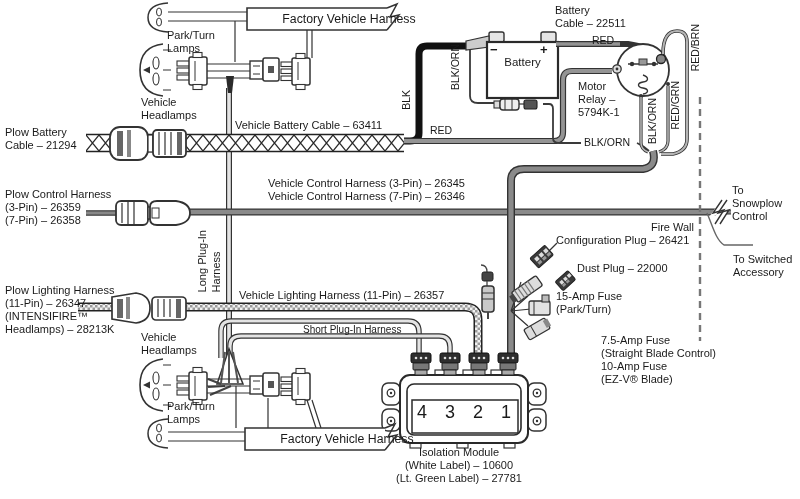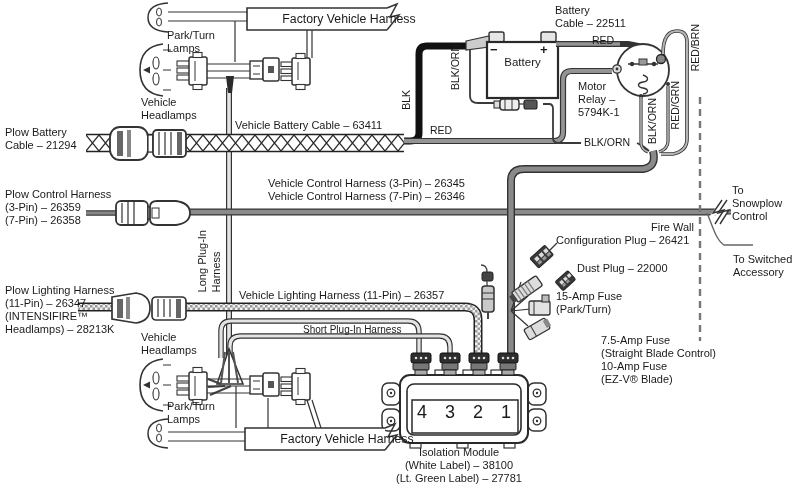--- a/index.html
+++ b/index.html
@@ -387,20 +387,20 @@
 (INTENSIFIRE™
 Headlamps) – 28213K</div>
 <div class="lbl" style="left:239px;top:289px;">Vehicle Lighting Harness (11-Pin) – 26357</div>
 <div class="lbl" style="left:262px;top:324px;font-size:10px;margin-left:41px;">Short Plug-In Harness</div>
 <div class="lbl" style="left:141px;top:331px;">Vehicle
 Headlamps</div>
 <div class="lbl" style="left:167px;top:400px;">Park/Turn
 Lamps</div>
 
 <div class="lbl ctr" style="left:384px;top:446px;width:150px;">Isolation Module
-(White Label) – 38100
+(White Label) – 10600
 (Lt. Green Label) – 27781</div>
 <div class="num" style="left:413px;top:402px;">4</div>
 <div class="num" style="left:441px;top:402px;">3</div>
 <div class="num" style="left:469px;top:402px;">2</div>
 <div class="num" style="left:497px;top:402px;">1</div>
 
 </div>
 
 </body></html>

